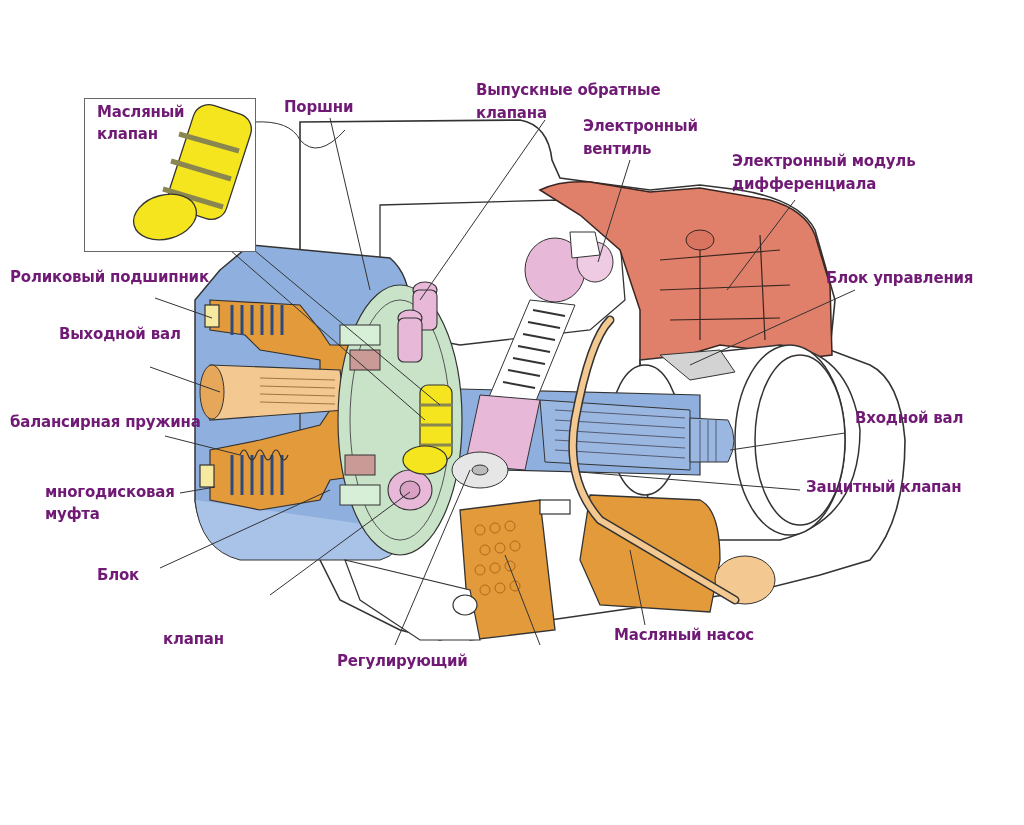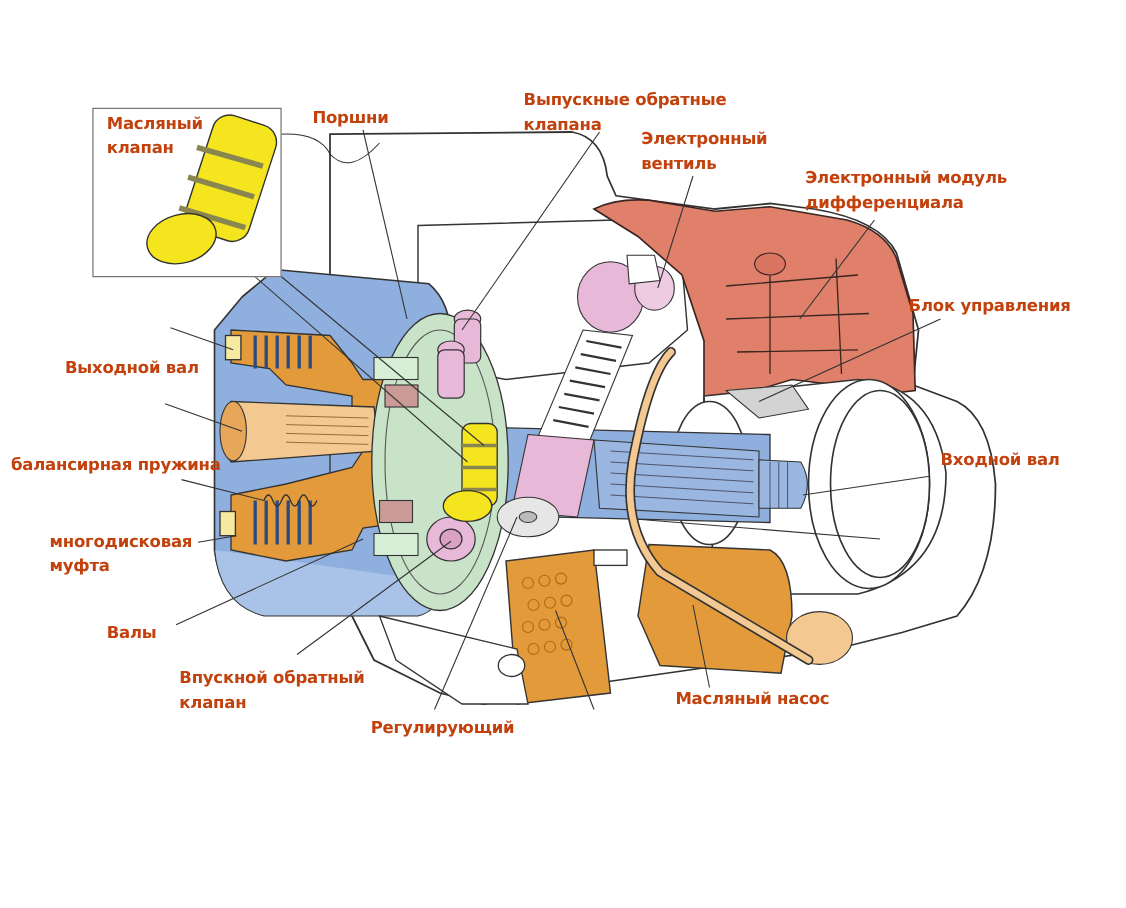--- a/index.html
+++ b/index.html
@@ -1,18 +1,18 @@
 <!DOCTYPE html>
 <html><head>
 <meta charset="utf-8">
 <style>
   html, body { margin:0; padding:0; background:#ffffff; }
   body { width:1024px; height:825px; position:relative; overflow:hidden; font-family:"DejaVu Sans", sans-serif; }
   #stage { position:absolute; left:0; top:0; width:1024px; height:825px; }
-  .lbl { position:absolute; font-family:"DejaVu Sans", sans-serif; font-weight:bold; font-size:15px; color:#c2410c; line-height:22px; white-space:nowrap; letter-spacing:-0.2px; }
+  .lbl { position:absolute; font-family:"DejaVu Sans", sans-serif; font-weight:bold; font-size:15px; color:#701a75; line-height:22px; white-space:nowrap; letter-spacing:-0.2px; }
   .inset { position:absolute; left:84px; top:98px; width:170px; height:152px; border:1.5px solid #666; background:#fff; }
 </style>
 </head>
 <body>
 
 <div id="stage">
 <svg width="1024" height="825" viewBox="0 0 1024 825">
 
   <g fill="#ffffff" stroke="#333" stroke-width="1.6">
     <path d="M300 122 L520 120 Q548 125 552 160 L560 178 L650 190 L700 185 L740 190 Q800 200 815 230 L835 300 L830 350 L870 365 Q900 380 905 440 Q905 520 870 560 L820 575 L760 590 L620 610 L480 630 L440 640 L400 630 L340 600 L320 560 L300 520 Z"></path>
@@ -210,24 +210,25 @@
 </div>
 
 
 <div class="lbl" style="left:284px;top:96px">Поршни</div>
 <div class="lbl" style="left:476px;top:79px">Выпускные обратные</div>
 <div class="lbl" style="left:476px;top:102px">клапана</div>
 <div class="lbl" style="left:583px;top:115px">Электронный</div>
 <div class="lbl" style="left:583px;top:138px">вентиль</div>
 <div class="lbl" style="left:732px;top:150px">Электронный модуль</div>
 <div class="lbl" style="left:732px;top:173px">дифференциала</div>
+<div class="lbl" style="left:10px;top:266px">Роликовый подшипник</div>
 <div class="lbl" style="left:826px;top:267px">Блок управления</div>
 <div class="lbl" style="left:59px;top:323px">Выходной вал</div>
 <div class="lbl" style="left:10px;top:411px">балансирная пружина</div>
 <div class="lbl" style="left:855px;top:407px">Входной вал</div>
 <div class="lbl" style="left:45px;top:481px">многодисковая</div>
 <div class="lbl" style="left:45px;top:503px">муфта</div>
-<div class="lbl" style="left:97px;top:564px">Валы</div>
-<div class="lbl" style="left:163px;top:605px">Впускной обратный</div>
+<div class="lbl" style="left:806px;top:476px">Защитный клапан</div>
+<div class="lbl" style="left:97px;top:564px">Блок</div>
 <div class="lbl" style="left:163px;top:628px">клапан</div>
 <div class="lbl" style="left:614px;top:624px">Масляный насос</div>
 <div class="lbl" style="left:337px;top:650px">Регулирующий</div>
 </div>
 
 </body></html>

